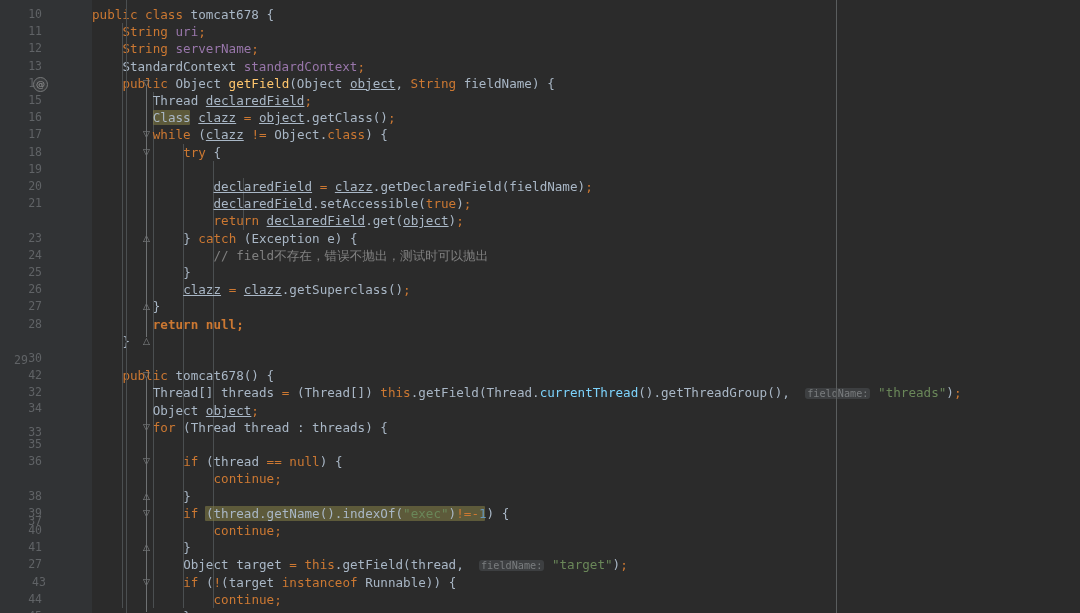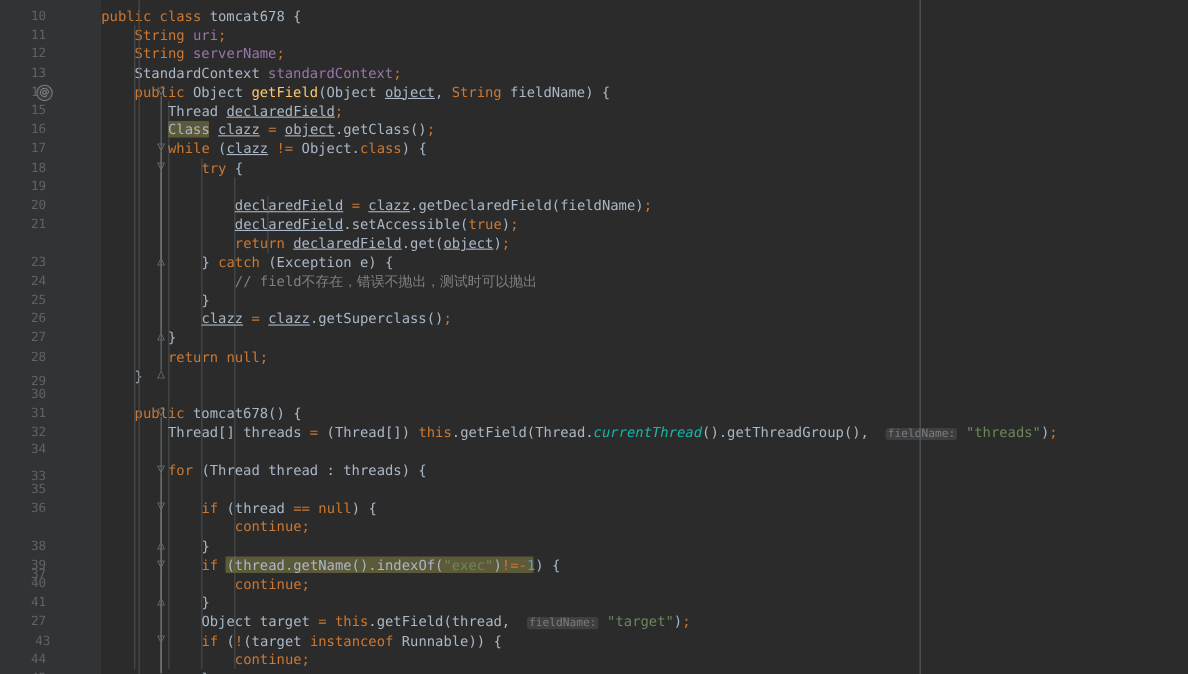--- a/index.html
+++ b/index.html
@@ -139,21 +139,21 @@
   }
 
   
   .kw      { color: #CC7832; }          
   .txt     { color: #A9B7C6; }          
   .fld     { color: #9876AA; }
   .mth     { color: #FFC66D; }          
   .str     { color: #6A8759; }          
   .num     { color: #6897BB; }          
   .cmt     { color: #808080; }          
-  .stat    { color: #14b8a6; font-style: italic; }  
+  .stat    { color: #7dd3fc; }  
   .lv      { color: #A9B7C6; text-decoration: underline; }
 </style>
 </head>
 <body>
 
 <div id="editor">
 
   <div id="gutter">
       <div class="gline" style="top: 6px;">10</div>
       <div class="gline" style="top: 23.2px;">11</div>
@@ -167,23 +167,23 @@
       <div class="gline" style="top: 160.8px;">19</div>
       <div class="gline" style="top: 178px;">20</div>
       <div class="gline" style="top: 195.2px;">21</div>
       <div class="gline" style="top: 212.4px; margin-left: 40px;">22</div>
       <div class="gline" style="top: 229.6px;">23</div>
       <div class="gline" style="top: 246.8px;">24</div>
       <div class="gline" style="top: 264px;">25</div>
       <div class="gline" style="top: 281.2px;">26</div>
       <div class="gline" style="top: 298.4px;">27</div>
       <div class="gline" style="top: 315.6px;">28</div>
-      <div class="gline" style="top: 338px;">29</div>
+      <div class="gline" style="top: 352px; text-align: center;">29</div>
       <div class="gline" style="top: 350px;">30</div>
-      <div class="gline" style="top: 367.2px;">31</div>
+      <div class="gline" style="top: 367.2px;">42</div>
       <div class="gline" style="top: 384.4px;">32</div>
       <div class="gline" style="top: 424px;">33</div>
       <div class="gline" style="top: 400px;">34</div>
       <div class="gline" style="top: 436px;">35</div>
       <div class="gline" style="top: 453.2px;">36</div>
       <div class="gline" style="top: 470.4px; margin-top: 43px;">37</div>
       <div class="gline" style="top: 487.6px;">38</div>
       <div class="gline" style="top: 504.8px;">39</div>
       <div class="gline" style="top: 522px;">40</div>
       <div class="gline" style="top: 539.2px;">41</div>
@@ -239,25 +239,26 @@
       <div class="cline" style="top: 143.6px; z-index: 1;"><span class="txt"> </span><span class="txt"> </span><span class="txt"> </span><span class="txt"> </span><span class="txt"> </span><span class="txt"> </span><span class="txt"> </span><span class="txt"> </span><span class="txt"> </span><span class="txt"> </span><span class="txt"> </span><span class="txt"> </span><span class="kw">try</span><span class="txt"> </span><span class="txt">{</span></div>
       <div class="cline" style="top: 160.8px; z-index: 1;"></div>
       <div class="cline" style="top: 178px; z-index: 1;"><span class="txt"> </span><span class="txt"> </span><span class="txt"> </span><span class="txt"> </span><span class="txt"> </span><span class="txt"> </span><span class="txt"> </span><span class="txt"> </span><span class="txt"> </span><span class="txt"> </span><span class="txt"> </span><span class="txt"> </span><span class="txt"> </span><span class="txt"> </span><span class="txt"> </span><span class="txt"> </span><span class="lv">declaredField</span><span class="txt"> </span><span class="kw">=</span><span class="txt"> </span><span class="lv">clazz</span><span class="txt">.</span><span class="txt">getDeclaredField</span><span class="txt">(</span><span class="txt">fieldName</span><span class="txt">)</span><span class="kw">;</span></div>
       <div class="cline" style="top: 195.2px; z-index: 1;"><span class="txt"> </span><span class="txt"> </span><span class="txt"> </span><span class="txt"> </span><span class="txt"> </span><span class="txt"> </span><span class="txt"> </span><span class="txt"> </span><span class="txt"> </span><span class="txt"> </span><span class="txt"> </span><span class="txt"> </span><span class="txt"> </span><span class="txt"> </span><span class="txt"> </span><span class="txt"> </span><span class="lv">declaredField</span><span class="txt">.</span><span class="txt">setAccessible</span><span class="txt">(</span><span class="kw">true</span><span class="txt">)</span><span class="kw">;</span></div>
       <div class="cline" style="top: 212.4px; z-index: 1;"><span class="txt"> </span><span class="txt"> </span><span class="txt"> </span><span class="txt"> </span><span class="txt"> </span><span class="txt"> </span><span class="txt"> </span><span class="txt"> </span><span class="txt"> </span><span class="txt"> </span><span class="txt"> </span><span class="txt"> </span><span class="txt"> </span><span class="txt"> </span><span class="txt"> </span><span class="txt"> </span><span class="kw">return</span><span class="txt"> </span><span class="lv">declaredField</span><span class="txt">.</span><span class="txt">get</span><span class="txt">(</span><span class="lv">object</span><span class="txt">)</span><span class="kw">;</span></div>
       <div class="cline" style="top: 229.6px; z-index: 1;"><span class="txt"> </span><span class="txt"> </span><span class="txt"> </span><span class="txt"> </span><span class="txt"> </span><span class="txt"> </span><span class="txt"> </span><span class="txt"> </span><span class="txt"> </span><span class="txt"> </span><span class="txt"> </span><span class="txt"> </span><span class="txt">}</span><span class="txt"> </span><span class="kw">catch</span><span class="txt"> </span><span class="txt">(</span><span class="txt">Exception</span><span class="txt"> </span><span class="txt">e</span><span class="txt">)</span><span class="txt"> </span><span class="txt">{</span></div>
       <div class="cline" style="top: 246.8px; z-index: 1;"><span class="txt"> </span><span class="txt"> </span><span class="txt"> </span><span class="txt"> </span><span class="txt"> </span><span class="txt"> </span><span class="txt"> </span><span class="txt"> </span><span class="txt"> </span><span class="txt"> </span><span class="txt"> </span><span class="txt"> </span><span class="txt"> </span><span class="txt"> </span><span class="txt"> </span><span class="txt"> </span><span class="cmt">// field不存在，错误不抛出，测试时可以抛出</span></div>
       <div class="cline" style="top: 264px; z-index: 1;"><span class="txt"> </span><span class="txt"> </span><span class="txt"> </span><span class="txt"> </span><span class="txt"> </span><span class="txt"> </span><span class="txt"> </span><span class="txt"> </span><span class="txt"> </span><span class="txt"> </span><span class="txt"> </span><span class="txt"> </span><span class="txt">}</span></div>
       <div class="cline" style="top: 281.2px; z-index: 1;"><span class="txt"> </span><span class="txt"> </span><span class="txt"> </span><span class="txt"> </span><span class="txt"> </span><span class="txt"> </span><span class="txt"> </span><span class="txt"> </span><span class="txt"> </span><span class="txt"> </span><span class="txt"> </span><span class="txt"> </span><span class="lv">clazz</span><span class="txt"> </span><span class="kw">=</span><span class="txt"> </span><span class="lv">clazz</span><span class="txt">.</span><span class="txt">getSuperclass</span><span class="txt">(</span><span class="txt">)</span><span class="kw">;</span></div>
       <div class="cline" style="top: 298.4px; z-index: 1;"><span class="txt"> </span><span class="txt"> </span><span class="txt"> </span><span class="txt"> </span><span class="txt"> </span><span class="txt"> </span><span class="txt"> </span><span class="txt"> </span><span class="txt">}</span></div>
-      <div class="cline" style="top: 315.6px; z-index: 1;"><span class="txt"> </span><span class="txt"> </span><span class="txt"> </span><span class="txt"> </span><span class="txt"> </span><span class="txt"> </span><span class="txt"> </span><span class="txt"> </span><span class="kw">return</span><span class="txt"> </span><span class="kw">null</span><span class="kw">;</span></div>
+      <div class="cline" style="top: 315.6px; z-index: 1; font-weight: bold;"><span class="txt"> </span><span class="txt"> </span><span class="txt"> </span><span class="txt"> </span><span class="txt"> </span><span class="txt"> </span><span class="txt"> </span><span class="txt"> </span><span class="kw">return</span><span class="txt"> </span><span class="kw">null</span><span class="kw">;</span></div>
       <div class="cline" style="top: 332.8px; z-index: 1;"><span class="txt"> </span><span class="txt"> </span><span class="txt"> </span><span class="txt"> </span><span class="txt">}</span></div>
       <div class="cline" style="top: 350px; z-index: 1;"></div>
       <div class="cline" style="top: 367.2px; z-index: 1;"><span class="txt"> </span><span class="txt"> </span><span class="txt"> </span><span class="txt"> </span><span class="kw">public</span><span class="txt"> </span><span class="txt">tomcat678</span><span class="txt">(</span><span class="txt">)</span><span class="txt"> </span><span class="txt">{</span></div>
       <div class="cline" style="top: 384.4px; z-index: 1;"><span class="txt"> </span><span class="txt"> </span><span class="txt"> </span><span class="txt"> </span><span class="txt"> </span><span class="txt"> </span><span class="txt"> </span><span class="txt"> </span><span class="txt">Thread</span><span class="txt">[</span><span class="txt">]</span><span class="txt"> </span><span class="txt">threads</span><span class="txt"> </span><span class="kw">=</span><span class="txt"> </span><span class="txt">(</span><span class="txt">Thread</span><span class="txt">[</span><span class="txt">]</span><span class="txt">)</span><span class="txt"> </span><span class="kw">this</span><span class="txt">.</span><span class="txt">getField</span><span class="txt">(</span><span class="txt">Thread</span><span class="txt">.</span><span class="stat">currentThread</span><span class="txt">(</span><span class="txt">)</span><span class="txt">.</span><span class="txt">getThreadGroup</span><span class="txt">(</span><span class="txt">)</span><span class="txt">,</span><span class="txt"> </span><span class="txt"> </span><span class="inlay" style="background:#3D3F41;color:#7A7D7F;border-radius:3px;padding:0 2px;font-size:10.2px;">fieldName:</span><span class="txt"> </span><span class="str">"threads"</span><span class="txt">)</span><span class="kw">;</span></div>
+      <div class="cline" style="top: 401.6px; z-index: 1;"><span class="txt"> </span><span class="txt"> </span><span class="txt"> </span><span class="txt"> </span><span class="txt"> </span><span class="txt"> </span><span class="txt"> </span><span class="txt"> </span><span class="txt">Object</span><span class="txt"> </span><span class="lv">object</span><span class="kw">;</span></div>
       <div class="cline" style="top: 418.8px; z-index: 1;"><span class="txt"> </span><span class="txt"> </span><span class="txt"> </span><span class="txt"> </span><span class="txt"> </span><span class="txt"> </span><span class="txt"> </span><span class="txt"> </span><span class="kw">for</span><span class="txt"> </span><span class="txt">(</span><span class="txt">Thread</span><span class="txt"> </span><span class="txt">thread</span><span class="txt"> </span><span class="txt">:</span><span class="txt"> </span><span class="txt">threads</span><span class="txt">)</span><span class="txt"> </span><span class="txt">{</span></div>
       <div class="cline" style="top: 436px; z-index: 1;"></div>
       <div class="cline" style="top: 453.2px; z-index: 1;"><span class="txt"> </span><span class="txt"> </span><span class="txt"> </span><span class="txt"> </span><span class="txt"> </span><span class="txt"> </span><span class="txt"> </span><span class="txt"> </span><span class="txt"> </span><span class="txt"> </span><span class="txt"> </span><span class="txt"> </span><span class="kw">if</span><span class="txt"> </span><span class="txt">(</span><span class="txt">thread</span><span class="txt"> </span><span class="kw">=</span><span class="kw">=</span><span class="txt"> </span><span class="kw">null</span><span class="txt">)</span><span class="txt"> </span><span class="txt">{</span></div>
       <div class="cline" style="top: 470.4px; z-index: 1;"><span class="txt"> </span><span class="txt"> </span><span class="txt"> </span><span class="txt"> </span><span class="txt"> </span><span class="txt"> </span><span class="txt"> </span><span class="txt"> </span><span class="txt"> </span><span class="txt"> </span><span class="txt"> </span><span class="txt"> </span><span class="txt"> </span><span class="txt"> </span><span class="txt"> </span><span class="txt"> </span><span class="kw">continue</span><span class="kw">;</span></div>
       <div class="cline" style="top: 487.6px; z-index: 1;"><span class="txt"> </span><span class="txt"> </span><span class="txt"> </span><span class="txt"> </span><span class="txt"> </span><span class="txt"> </span><span class="txt"> </span><span class="txt"> </span><span class="txt"> </span><span class="txt"> </span><span class="txt"> </span><span class="txt"> </span><span class="txt">}</span></div>
       <div class="cline" style="top: 504.8px; z-index: 1;"><span class="txt"> </span><span class="txt"> </span><span class="txt"> </span><span class="txt"> </span><span class="txt"> </span><span class="txt"> </span><span class="txt"> </span><span class="txt"> </span><span class="txt"> </span><span class="txt"> </span><span class="txt"> </span><span class="txt"> </span><span class="kw">if</span><span class="txt"> </span><span class="txt">(</span><span class="txt">thread</span><span class="txt">.</span><span class="txt">getName</span><span class="txt">(</span><span class="txt">)</span><span class="txt">.</span><span class="txt">indexOf</span><span class="txt">(</span><span class="str">"exec"</span><span class="txt">)</span><span class="kw">!</span><span class="kw">=</span><span class="kw">-</span><span class="num">1</span><span class="txt">)</span><span class="txt"> </span><span class="txt">{</span></div>
       <div class="cline" style="top: 522px; z-index: 1;"><span class="txt"> </span><span class="txt"> </span><span class="txt"> </span><span class="txt"> </span><span class="txt"> </span><span class="txt"> </span><span class="txt"> </span><span class="txt"> </span><span class="txt"> </span><span class="txt"> </span><span class="txt"> </span><span class="txt"> </span><span class="txt"> </span><span class="txt"> </span><span class="txt"> </span><span class="txt"> </span><span class="kw">continue</span><span class="kw">;</span></div>
       <div class="cline" style="top: 539.2px; z-index: 1;"><span class="txt"> </span><span class="txt"> </span><span class="txt"> </span><span class="txt"> </span><span class="txt"> </span><span class="txt"> </span><span class="txt"> </span><span class="txt"> </span><span class="txt"> </span><span class="txt"> </span><span class="txt"> </span><span class="txt"> </span><span class="txt">}</span></div>
       <div class="cline" style="top: 556.4px; z-index: 1;"><span class="txt"> </span><span class="txt"> </span><span class="txt"> </span><span class="txt"> </span><span class="txt"> </span><span class="txt"> </span><span class="txt"> </span><span class="txt"> </span><span class="txt"> </span><span class="txt"> </span><span class="txt"> </span><span class="txt"> </span><span class="txt">Object</span><span class="txt"> </span><span class="txt">target</span><span class="txt"> </span><span class="kw">=</span><span class="txt"> </span><span class="kw">this</span><span class="txt">.</span><span class="txt">getField</span><span class="txt">(</span><span class="txt">thread</span><span class="txt">,</span><span class="txt"> </span><span class="txt"> </span><span class="inlay" style="background:#3D3F41;color:#7A7D7F;border-radius:3px;padding:0 2px;font-size:10.2px;">fieldName:</span><span class="txt"> </span><span class="str">"target"</span><span class="txt">)</span><span class="kw">;</span></div>
       <div class="cline" style="top: 573.6px; z-index: 1;"><span class="txt"> </span><span class="txt"> </span><span class="txt"> </span><span class="txt"> </span><span class="txt"> </span><span class="txt"> </span><span class="txt"> </span><span class="txt"> </span><span class="txt"> </span><span class="txt"> </span><span class="txt"> </span><span class="txt"> </span><span class="kw">if</span><span class="txt"> </span><span class="txt">(</span><span class="kw">!</span><span class="txt">(</span><span class="txt">target</span><span class="txt"> </span><span class="kw">instanceof</span><span class="txt"> </span><span class="txt">Runnable</span><span class="txt">)</span><span class="txt">)</span><span class="txt"> </span><span class="txt">{</span></div>

